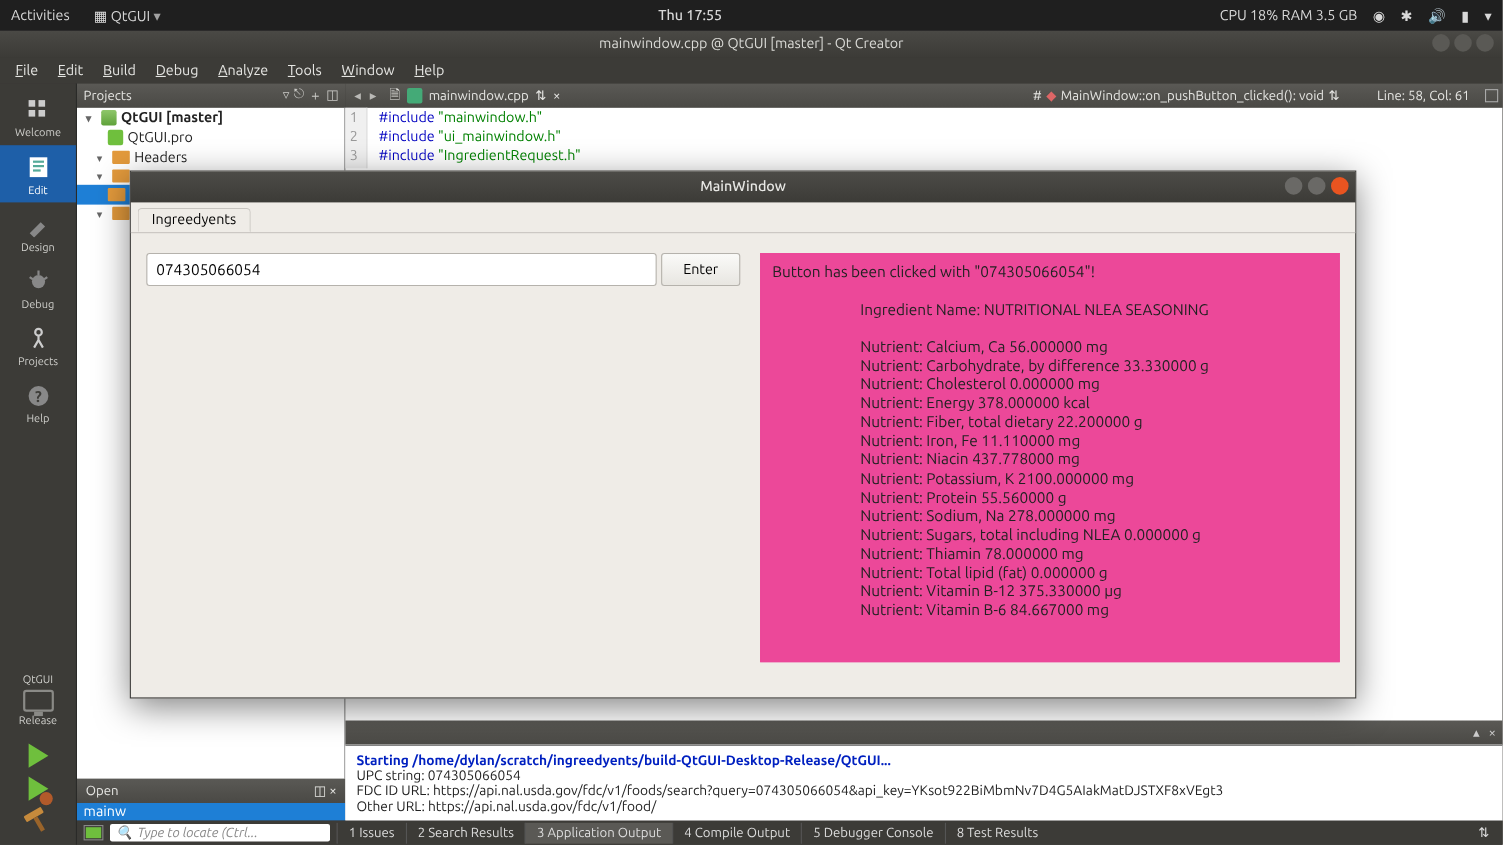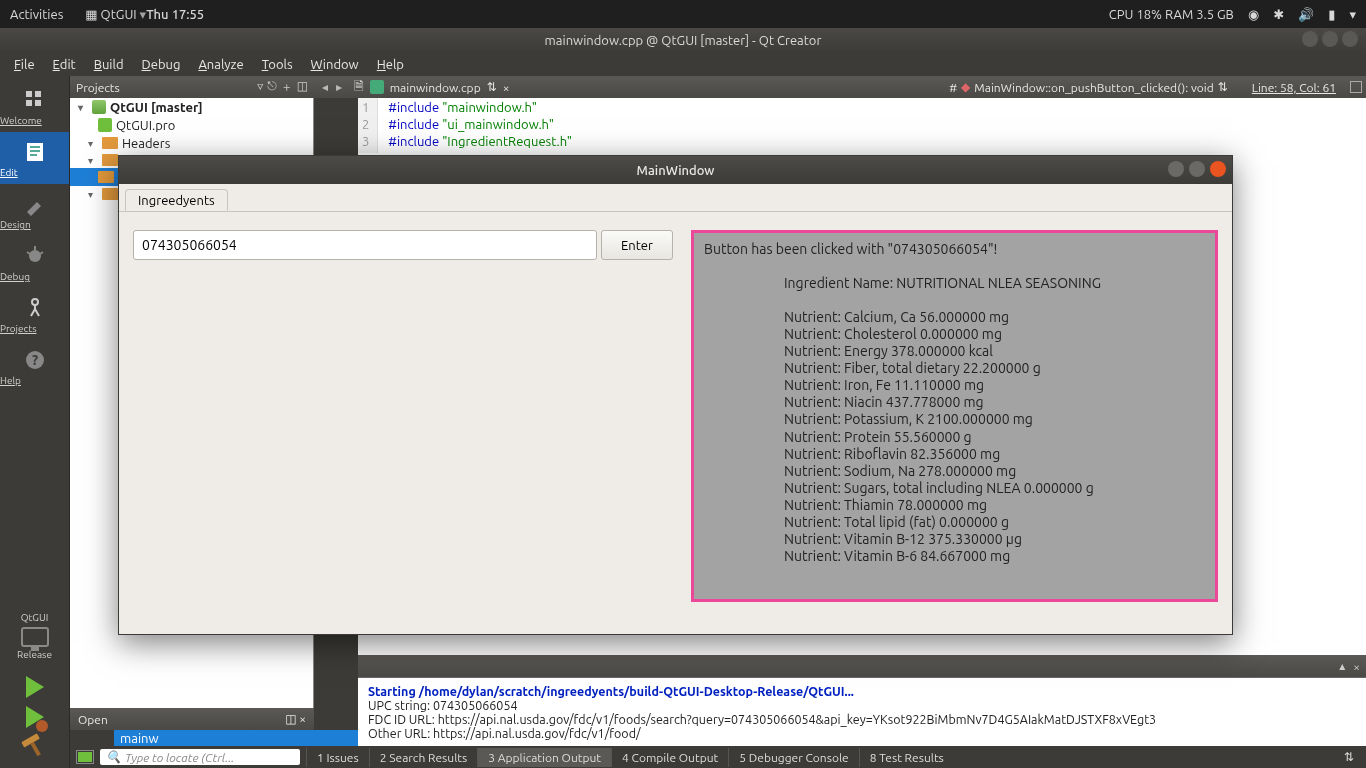--- a/index.html
+++ b/index.html
@@ -1,36 +1,36 @@
 <!DOCTYPE html>
 <html><head>
 <meta charset="utf-8">
 <style>
 * { margin: 0; padding: 0; box-sizing: border-box; font-family: Ubuntu, "Segoe UI", sans-serif; }
 body { width: 1366px; height: 768px; background: #2d2d2d; overflow: hidden; position: relative; }
 
 
 .ubuntu-bar { height: 28px; background: #1f1f1f; color: #d8d8d8; display: flex; align-items: center; padding: 0 10px; font-size: 13px; }
 .ubuntu-bar .left { display: flex; gap: 22px; align-items: center; }
-.ubuntu-bar .center { flex: 1; font-weight: 500; }
+.ubuntu-bar .center { flex: 1; text-align: center; font-weight: 500; }
 .ubuntu-bar .right { display: flex; gap: 14px; align-items: center; }
 .ubuntu-bar .dropdown::after { content: " ▾"; opacity: .7; }
 
 
 .qtcreator { position: absolute; top: 28px; left: 0; right: 0; bottom: 0; display: flex; flex-direction: column; background: #3c3b37; }
 .qtc-title { height: 24px; background: linear-gradient(#4a4945, #3c3b37); color: #dadad6; text-align: center; font-size: 13px; line-height: 24px; position: relative; }
 .qtc-title .wbtns { position: absolute; right: 8px; top: 3px; display: flex; gap: 4px; }
 .wbtn { width: 16px; height: 16px; border-radius: 8px; background: #5a5955; display: inline-block; }
 .qtc-menu { height: 24px; background: #3c3b37; display: flex; gap: 2px; padding: 0 6px; align-items: center; text-align: center; }
 .qtc-menu span { color: #e6e6e3; font-size: 13px; padding: 2px 8px; }
 .qtc-menu span u { text-decoration: underline; }
 
 .qtc-body { flex: 1; display: flex; min-height: 0; }
 .qtc-sidebar { width: 70px; background: #3c3b37; display: flex; flex-direction: column; align-items: center; padding-top: 4px; border-right: 1px solid #2a2a28; }
-.side-item { width: 100%; text-align: left; color: #cfcfcb; font-size: 10px; padding: 8px 0 6px; text-decoration: underline; }
+.side-item { width: 100%; text-align: center; color: #cfcfcb; font-size: 10px; padding: 8px 0 6px; }
 .side-item.active { background: #1e5fa8; color: #fff; }
 .side-item .ico { width: 24px; height: 24px; margin: 0 auto 3px; display: block; }
 .side-spacer { flex: 1; }
 .side-kit { width: 100%; text-align: center; color: #cfcfcb; font-size: 10px; padding: 8px 0; }
 .side-kit .scr { width: 28px; height: 20px; border: 2px solid #8a8a86; border-radius: 3px; margin: 4px auto 2px; position: relative; }
 .side-kit .scr::after { content: ""; position: absolute; bottom: -6px; left: 8px; width: 8px; height: 4px; background: #8a8a86; }
 .run-btns { display: flex; flex-direction: column; gap: 8px; padding: 8px 0 12px; align-items: center; }
 .tri-play { width: 0; height: 0; border-left: 18px solid #6fbf3d; border-top: 11px solid transparent; border-bottom: 11px solid transparent; }
 .tri-play.bug { border-left-color: #6fbf3d; position: relative; }
 .bug-dot { width: 12px; height: 12px; background: #b25a2a; border-radius: 6px; position: absolute; right: -4px; bottom: -4px; }
@@ -52,33 +52,33 @@
 .tree-row.sel { background: #1e7fd6; color: #fff; }
 .fico.proj { background: linear-gradient(#8fc76b,#5fa23a); border-radius: 2px; }
 .fico.folder { background: #e39a3c; width: 16px; height: 12px; border-radius: 1px; }
 .fico.pro { background: #6fbf3d; border-radius: 2px; }
 
 .editor-area { flex: 1; display: flex; flex-direction: column; background: #fff; min-width: 0; }
 .ed-tabbar { height: 22px; background: linear-gradient(#5a5955,#4a4945); display: flex; align-items: center; color: #e6e6e3; font-size: 12px; padding: 0 4px; gap: 8px; }
 .ed-tabbar .nav span { padding: 0 4px; opacity: .7; }
 .ed-tabbar .fname { display: flex; align-items: center; gap: 6px; }
 .ed-tabbar .crumb { margin-left: auto; display: flex; align-items: center; gap: 4px; }
-.ed-tabbar .lncol { margin-left: 10px; padding: 0 6px; text-decoration: underline; }
+.ed-tabbar .lncol { margin-left: 20px; padding: 0 6px; }
 .ed-tabbar .sq { width: 12px; height: 12px; border: 1px solid #aaa; display: inline-block; }
 
 .code { font-family: "DejaVu Sans Mono", monospace; font-size: 13px; display: flex; }
 .gutter { background: #f0f0f0; color: #999; text-align: right; padding: 2px 8px 2px 4px; border-right: 1px solid #ddd; }
 .gutter div { height: 17px; }
 .lines { padding: 2px 0 2px 10px; }
 .lines div { height: 17px; white-space: pre; }
 .inc { color: #0000c0; }
 .str { color: #008000; }
 
 .open-docs { height: 22px; background: linear-gradient(#5a5955,#4a4945); color: #e6e6e3; font-size: 12px; padding: 0 8px; display: flex; align-items: center; justify-content: space-between; width: 244px; }
-.open-list { background: #fff; width: 244px; font-size: 13px; margin-left: 44px; }
+.open-list { background: #fff; width: 244px; font-size: 13px; }
 .open-list .sel { background: #1e7fd6; color: #fff; padding: 1px 6px; }
 
 .bottom-pane { border-top: 1px solid #666; background: #fff; font-family: "DejaVu Sans Mono", monospace; font-size: 12.5px; padding: 6px 10px; color: #222; }
 .bottom-pane .blue { color: #0020c0; font-weight: bold; }
 .bottom-head { height: 22px; background: linear-gradient(#5a5955,#4a4945); display: flex; align-items: center; justify-content: flex-end; padding: 0 6px; gap: 4px; }
 .bottom-head span { color: #ccc; font-size: 12px; }
 
 .status-bar { height: 22px; background: #3c3b37; display: flex; align-items: center; font-size: 12px; color: #ddd; }
 .status-bar .prog { width: 18px; height: 14px; border: 1px solid #888; margin: 0 6px; position: relative; }
 .status-bar .prog::after { content: ""; position: absolute; inset: 1px; background: #6fbf3d; }
@@ -94,21 +94,21 @@
 .cbtn { width: 16px; height: 16px; border-radius: 8px; background: #6a6966; display: inline-block; }
 .cbtn.close { background: #e95420; }
 .mw-tabstrip { height: 28px; background: #efece7; border-bottom: 1px solid #c8c5c0; padding: 4px 6px 0; }
 .mw-tab { display: inline-block; background: #efece7; border: 1px solid #c8c5c0; border-bottom: 1px solid #efece7; border-radius: 4px 4px 0 0; padding: 3px 12px; font-size: 13px; position: relative; top: 1px; }
 .mw-body { padding: 18px 14px; display: flex; gap: 18px; }
 .mw-left { flex: 0 0 540px; }
 .mw-left label { font-size: 14px; color: #222; display: block; margin-bottom: 6px; }
 .input-row { display: flex; gap: 4px; }
 .input-row input { flex: 1; height: 30px; border: 1px solid #b5b2ac; border-radius: 3px; padding: 0 8px; font-size: 14px; background: #fff; }
 .input-row button { width: 72px; height: 30px; border: 1px solid #b5b2ac; border-radius: 3px; background: linear-gradient(#fafaf8,#e8e6e1); font-size: 13px; cursor: pointer; }
-.mw-right { flex: 1; border: 3px solid #ec4899; background: #a3a3a3; padding: 8px 10px; font-size: 14px; color: #222; overflow: auto; height: 372px; }
+.mw-right { flex: 1; border: 1px solid #ec4899; background: #ec4899; padding: 8px 10px; font-size: 14px; color: #222; overflow: auto; height: 372px; }
 .mw-right .title-ln { margin-bottom: 18px; }
 .mw-right .ing-name { padding-left: 80px; margin-bottom: 18px; }
 .mw-right .nutr { padding-left: 80px; line-height: 1.22; }
 </style>
 </head>
 <body>
 
 <div class="ubuntu-bar">
   <div class="left">
     <span>Activities</span>
@@ -330,28 +330,28 @@
       <div class="input-row">
         <input type="text" value="074305066054" style="">
         <button>Enter</button>
       </div>
     </div>
     <div class="mw-right">
       <div class="title-ln">Button has been clicked with "074305066054"!</div>
       <div class="ing-name">Ingredient Name: NUTRITIONAL NLEA SEASONING</div>
       <div class="nutr" id="nutr-list">
           <div>Nutrient: Calcium, Ca 56.000000 mg</div>
+          <div>Nutrient: Carbohydrate, by difference 33.330000 g</div>
           <div>Nutrient: Cholesterol 0.000000 mg</div>
           <div>Nutrient: Energy 378.000000 kcal</div>
           <div>Nutrient: Fiber, total dietary 22.200000 g</div>
           <div>Nutrient: Iron, Fe 11.110000 mg</div>
           <div>Nutrient: Niacin 437.778000 mg</div>
           <div>Nutrient: Potassium, K 2100.000000 mg</div>
           <div>Nutrient: Protein 55.560000 g</div>
-          <div>Nutrient: Riboflavin 82.356000 mg</div>
           <div>Nutrient: Sodium, Na 278.000000 mg</div>
           <div>Nutrient: Sugars, total including NLEA 0.000000 g</div>
           <div>Nutrient: Thiamin 78.000000 mg</div>
           <div>Nutrient: Total lipid (fat) 0.000000 g</div>
           <div>Nutrient: Vitamin B-12 375.330000 µg</div>
           <div>Nutrient: Vitamin B-6 84.667000 mg</div>
         </div>
     </div>
   </div>
 </div>

